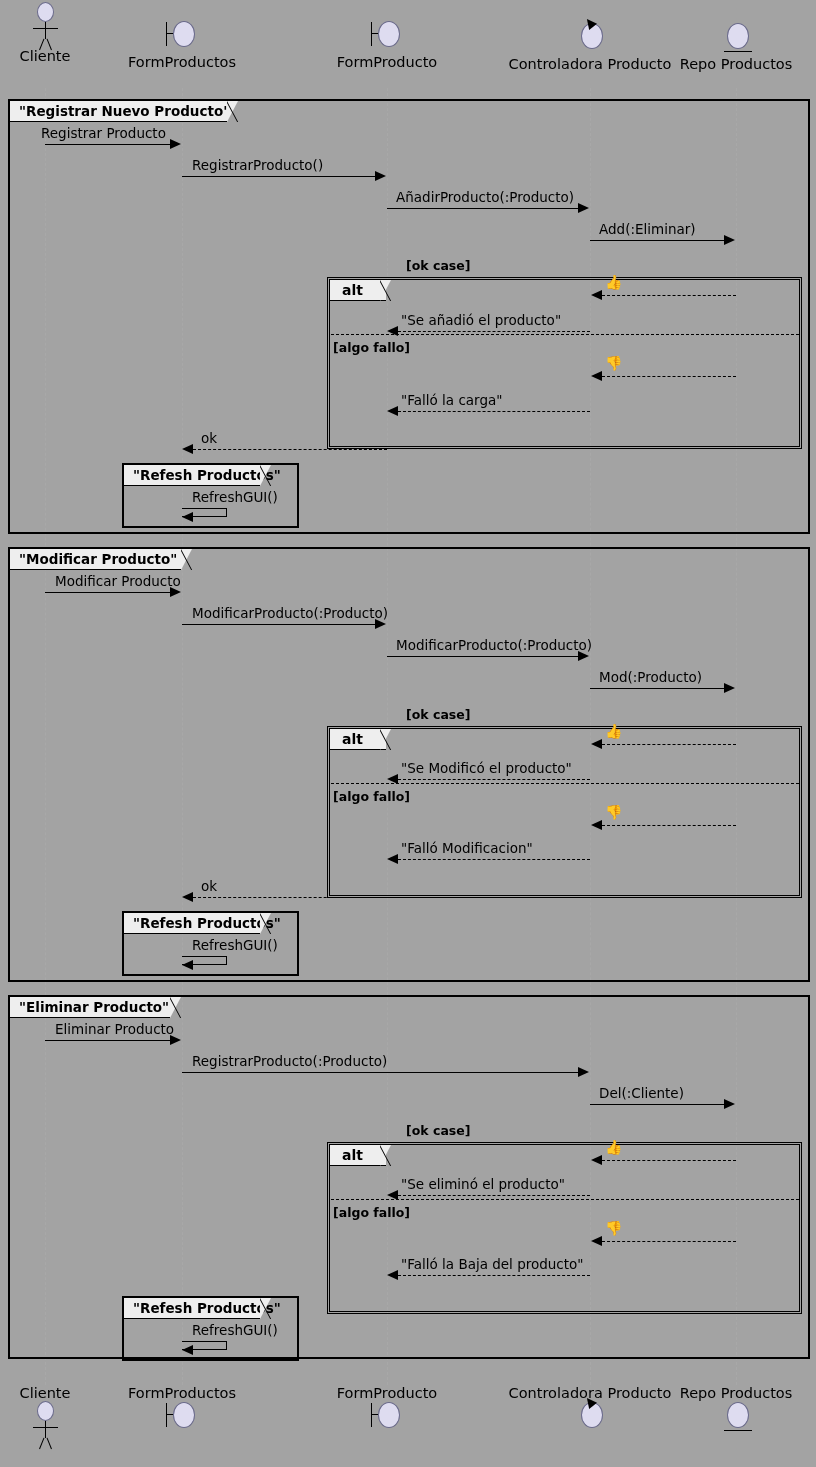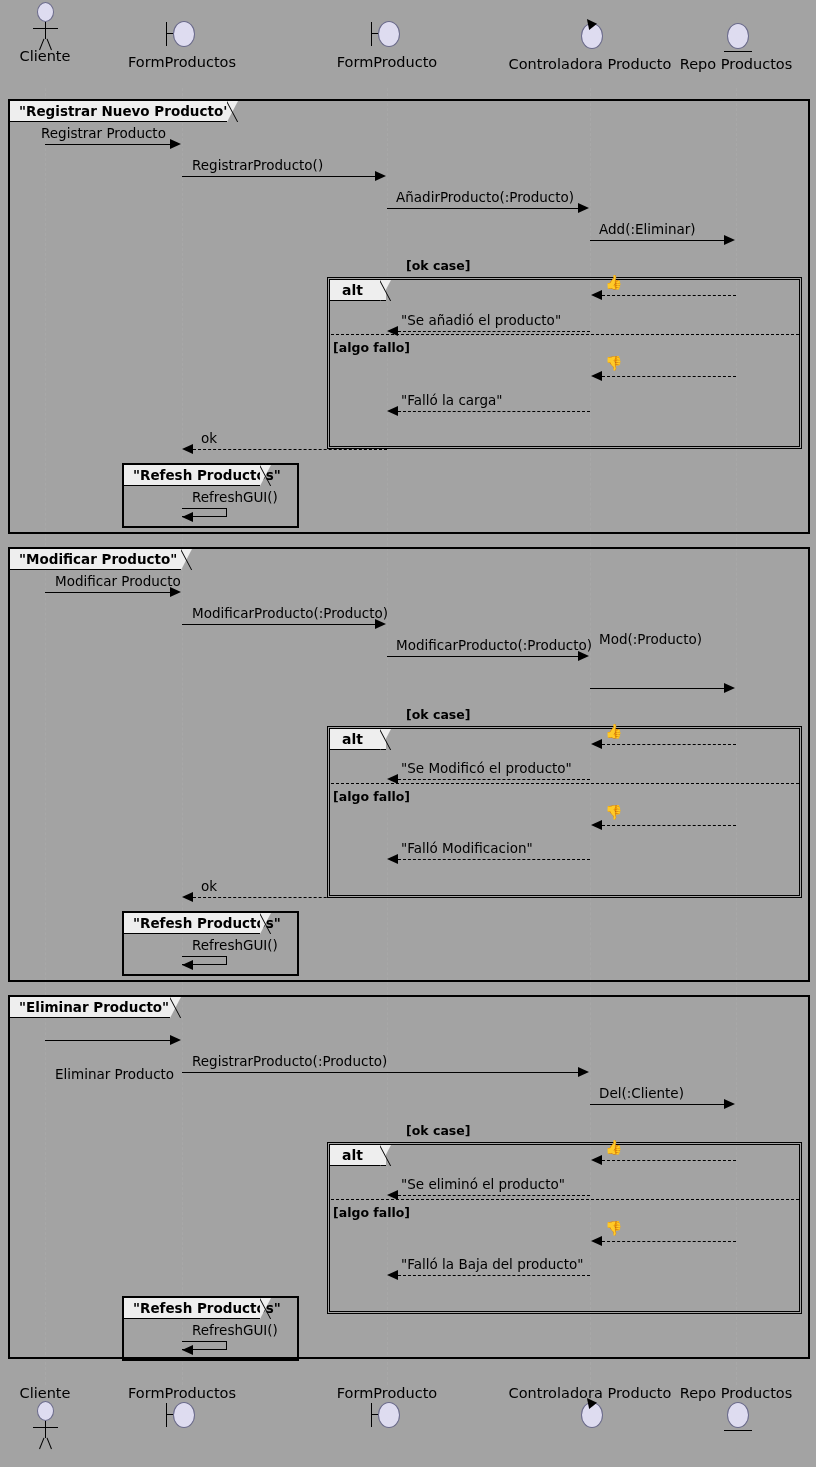--- a/index.html
+++ b/index.html
@@ -334,21 +334,21 @@
   <div class="arrowhead right" style="left:170px; top:587px;"></div>
 
   <div class="msg-label" style="left:192px; top:606px;">ModificarProducto(:Producto)</div>
   <div class="msg-line" style="left:182px; top:624px; width:194px;"></div>
   <div class="arrowhead right" style="left:375px; top:619px;"></div>
 
   <div class="msg-label" style="left:396px; top:638px;">ModificarProducto(:Producto)</div>
   <div class="msg-line" style="left:387px; top:656px; width:192px;"></div>
   <div class="arrowhead right" style="left:578px; top:651px;"></div>
 
-  <div class="msg-label" style="left:599px; top:632px;">Mod(:Producto)</div>
+  <div class="msg-label" style="left:599px; top:670px;">Mod(:Producto)</div>
   <div class="msg-line" style="left:590px; top:688px; width:135px;"></div>
   <div class="arrowhead right" style="left:724px; top:683px;"></div>
 
   <div class="frame alt" style="left:329px; top:700px; width:471px; height:168px;">
     <div class="frame-tab alt-tab" style="width:50px;">alt</div>
     <div class="tab-notch" style="left:50px;"></div>
   </div>
   <div class="alt-cond" style="left:406px; top:707px;">[ok case]</div>
   <div class="alt-divider" style="left:331px; top:783px; width:468px;"></div>
   <div class="alt-cond" style="left:333px; top:789px;">[algo fallo]</div>
@@ -379,21 +379,21 @@
   </div>
   <div class="msg-label" style="left:192px; top:938px;">RefreshGUI()</div>
   <div class="self-msg" style="left:182px; top:956px; width:45px; height:9px;"></div>
   <div class="arrowhead left" style="left:182px; top:960px;"></div>
 
   <div class="frame" style="left:8px; top:995px; width:802px; height:364px;">
     <div class="frame-tab" style="width:160px;">"Eliminar Producto"</div>
     <div class="tab-notch" style="left:160px;"></div>
   </div>
 
-  <div class="msg-label" style="left:55px; top:1067px;">Eliminar Producto</div>
+  <div class="msg-label" style="left:55px; top:1022px;">Eliminar Producto</div>
   <div class="msg-line" style="left:45px; top:1040px; width:126px;"></div>
   <div class="arrowhead right" style="left:170px; top:1035px;"></div>
 
   <div class="msg-label" style="left:192px; top:1054px;">RegistrarProducto(:Producto)</div>
   <div class="msg-line" style="left:182px; top:1072px; width:397px;"></div>
   <div class="arrowhead right" style="left:578px; top:1067px;"></div>
 
   <div class="msg-label" style="left:599px; top:1086px;">Del(:Cliente)</div>
   <div class="msg-line" style="left:590px; top:1104px; width:135px;"></div>
   <div class="arrowhead right" style="left:724px; top:1099px;"></div>

